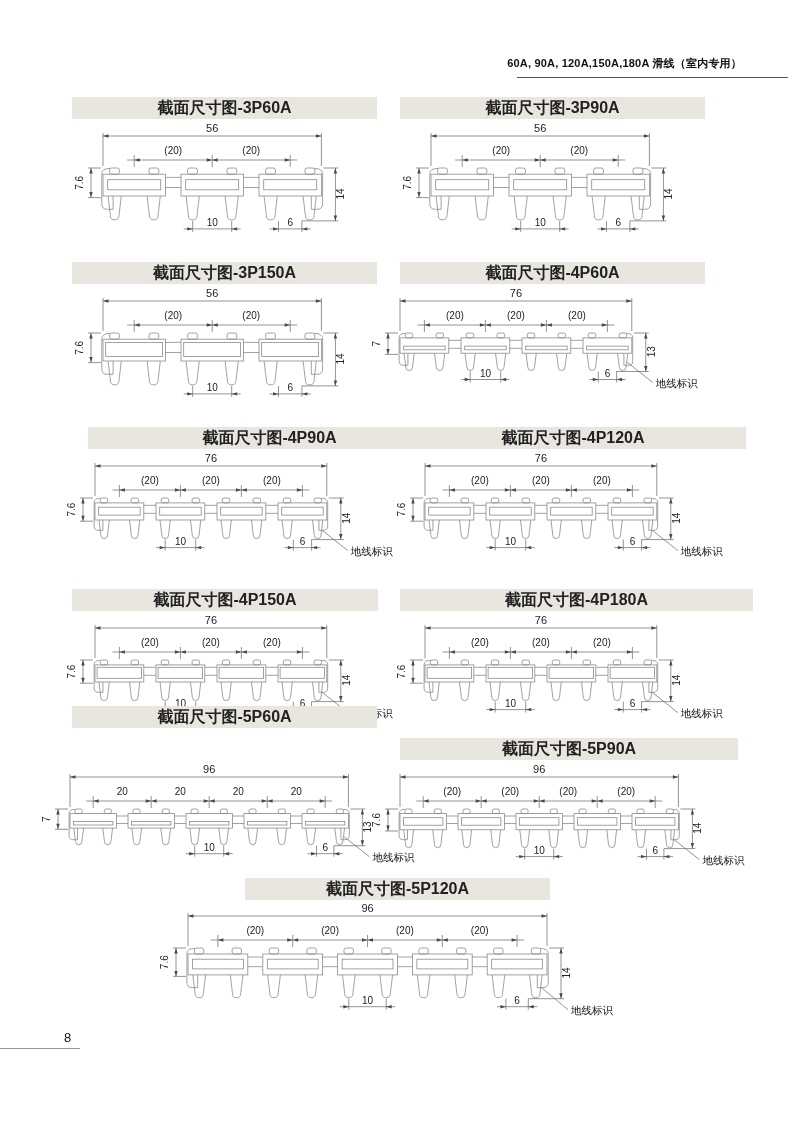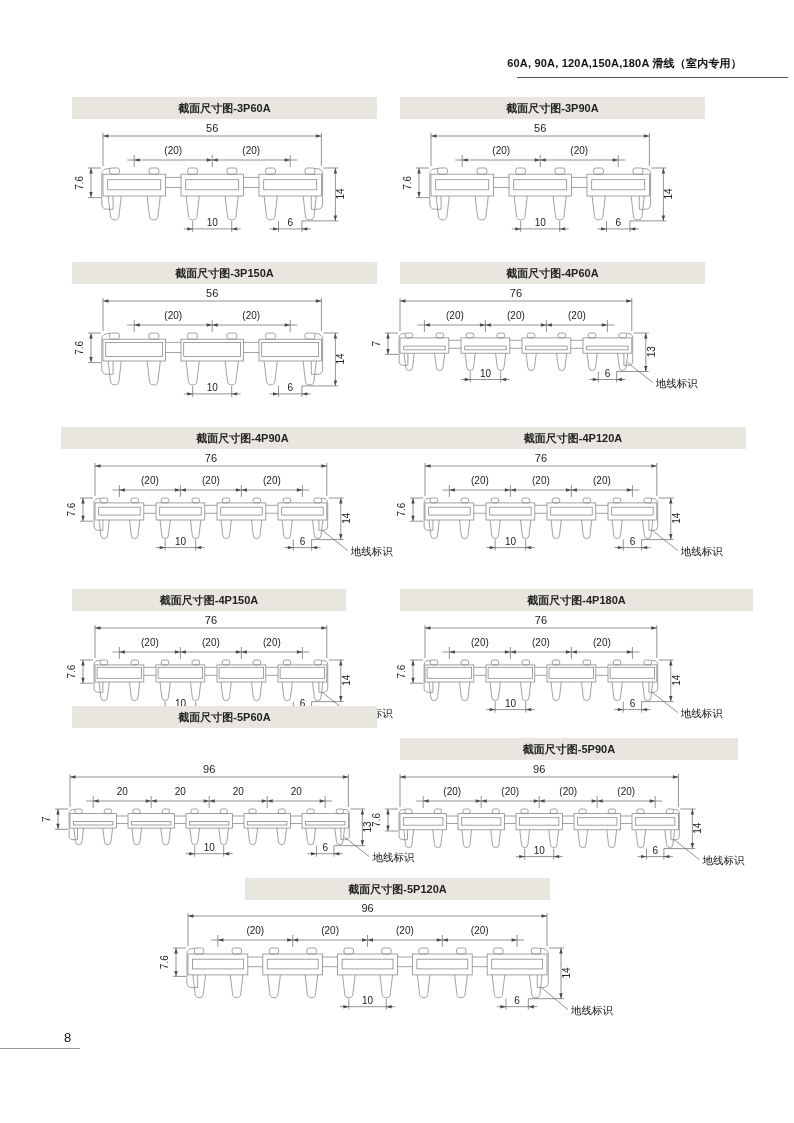--- a/index.html
+++ b/index.html
@@ -3,21 +3,21 @@
 <meta charset="utf-8">
 <style>
   html,body{margin:0;padding:0;background:#fff;}
   #page{position:relative;width:794px;height:1123px;background:#fff;overflow:hidden;
         font-family:"Liberation Sans",sans-serif;}
   .hdr-title{position:absolute;top:56px;right:52px;font-size:11px;font-weight:700;
              color:#111;letter-spacing:.2px;white-space:nowrap;text-align:right;}
   .hdr-rule{position:absolute;top:77px;left:517px;right:6px;height:1px;background:#555;}
   .tbar{position:absolute;height:22px;background:var(--bar-bg,#e9e6e0);
         display:flex;align-items:center;justify-content:center;
-        font-size:11px;font-weight:700;color:#222;}
+        font-size:16px;font-weight:700;color:#222;}
   .dwg{position:absolute;}
   svg text{font-family:"Liberation Sans",sans-serif;}
   .p{fill:none;stroke:var(--line,#8a8a8a);stroke-width:.8;}
   .d{fill:none;stroke:var(--dim,#666);stroke-width:.7;}
   .ar{fill:#4a4a4a;stroke:none;}
   .dt{font-size:10px;fill:var(--txt,#222);}
   .dtb{font-size:11px;fill:var(--txt,#222);}
   .gl{font-size:10.5px;fill:#111;}
   .pn{position:absolute;top:1030px;left:64px;font-size:13px;color:#111;}
   .ft-rule{position:absolute;top:1048px;left:0;width:80px;height:1px;background:#999;}
@@ -328,21 +328,21 @@
           <line class="d" x1="240.3" y1="86.5" x2="240.3" y2="97.5"></line>
           <line class="d" x1="258.6" y1="86.5" x2="258.6" y2="97.5"></line>
           <line class="d" x1="231.3" y1="94.5" x2="267.6" y2="94.5"></line>
           <polygon class="ar" points="240.3,94.5 234.8,92.8 234.8,96.2"></polygon>
           <polygon class="ar" points="258.6,94.5 264.1,92.8 264.1,96.2"></polygon>
           <text class="dt" x="249.5" y="91.5" text-anchor="middle">6</text>
           <line class="d" x1="269.2" y1="77.3" x2="294.8" y2="97.5"></line>
           <text class="gl" x="297.8" y="101.5" text-anchor="start">地线标识</text>
         </g>
       </svg>
-      <div class="tbar" style="left:61px;top:427px;width:363px">
+      <div class="tbar" style="left:88px;top:427px;width:363px">
         <span>截面尺寸图-4P90A</span>
       </div>
       <svg class="dwg" style="left:53px;top:450px" width="370" height="115" viewBox="0 0 370 115">
         <g>
           <rect class="p" x="42" y="52.9" width="48.8" height="17.1"></rect>
           <rect class="p" x="47.2" y="48" width="7.6" height="4.9" rx="2"></rect>
           <rect class="p" x="78" y="48" width="7.6" height="4.9" rx="2"></rect>
           <rect class="p" x="45.7" y="57.2" width="41.5" height="7.9"></rect>
           <path class="p" d="M 46 70 L 47.8 85.2 Q 47.8 88.6 51.2 88.6 Q 54.5 88.6 54.5 85.2 L 56.3 70"></path>
           <path class="p" d="M 76.5 70 L 78.3 85.2 Q 78.3 88.6 81.7 88.6 Q 85 88.6 85 85.2 L 86.8 70"></path>
@@ -502,21 +502,21 @@
           <line class="d" x1="240.3" y1="89.6" x2="240.3" y2="100.6"></line>
           <line class="d" x1="258.6" y1="89.6" x2="258.6" y2="100.6"></line>
           <line class="d" x1="231.3" y1="97.6" x2="267.6" y2="97.6"></line>
           <polygon class="ar" points="240.3,97.6 234.8,95.9 234.8,99.3"></polygon>
           <polygon class="ar" points="258.6,97.6 264.1,95.9 264.1,99.3"></polygon>
           <text class="dt" x="249.5" y="94.6" text-anchor="middle">6</text>
           <line class="d" x1="269.2" y1="80.3" x2="294.8" y2="100.6"></line>
           <text class="gl" x="297.8" y="104.6" text-anchor="start">地线标识</text>
         </g>
       </svg>
-      <div class="tbar" style="left:72px;top:589px;width:274px">
+      <div class="tbar" style="left:72px;top:589px;width:306px">
         <span>截面尺寸图-4P150A</span>
       </div>
       <svg class="dwg" style="left:53px;top:612px" width="370" height="115" viewBox="0 0 370 115">
         <g>
           <rect class="p" x="42" y="52.9" width="48.8" height="17.1"></rect>
           <rect class="p" x="47.2" y="48" width="7.6" height="4.9" rx="2"></rect>
           <rect class="p" x="78" y="48" width="7.6" height="4.9" rx="2"></rect>
           <rect class="p" x="44.1" y="55.3" width="44.5" height="11"></rect>
           <path class="p" d="M 46 70 L 47.8 85.2 Q 47.8 88.6 51.2 88.6 Q 54.5 88.6 54.5 85.2 L 56.3 70"></path>
           <path class="p" d="M 76.5 70 L 78.3 85.2 Q 78.3 88.6 81.7 88.6 Q 85 88.6 85 85.2 L 86.8 70"></path>

